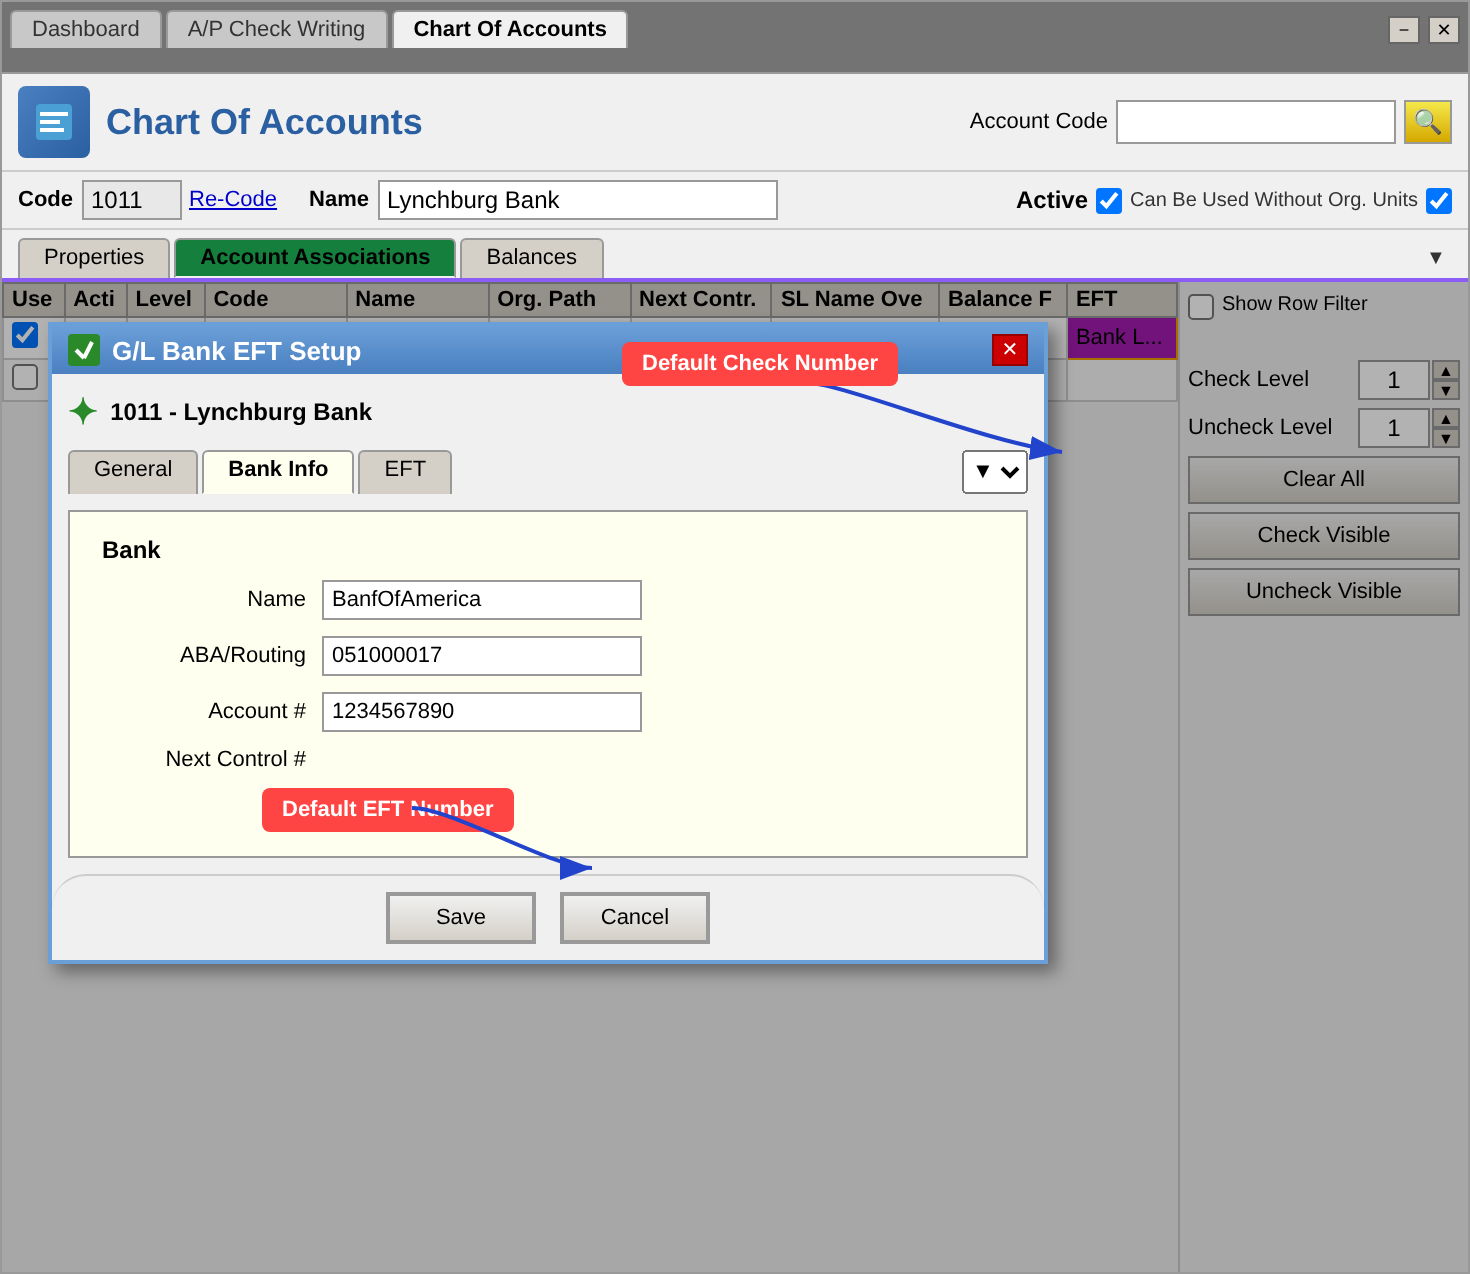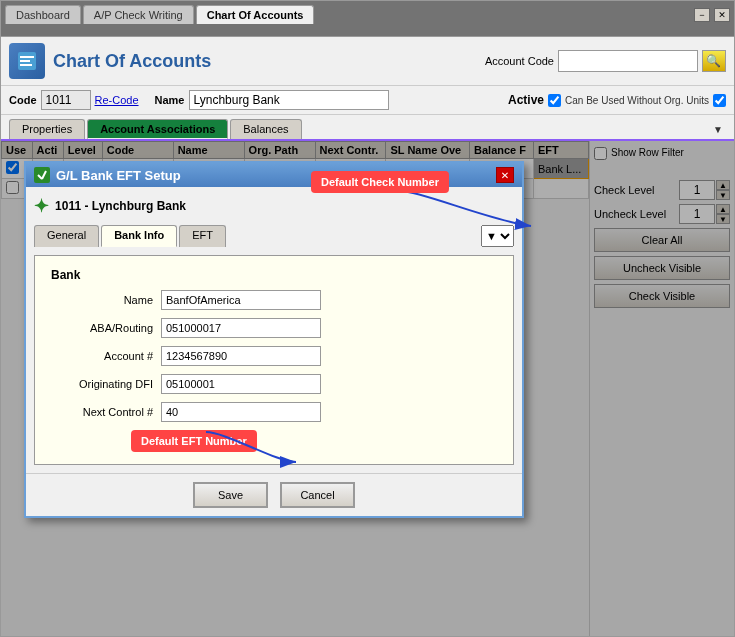--- a/index.html
+++ b/index.html
@@ -77,21 +77,21 @@
     .dialog-close-btn { width: 18px; height: 16px; background: #cc0000; border: 1px solid #990000; color: white; font-size: 10px; cursor: pointer; display: flex; align-items: center; justify-content: center; }
     .dialog-body { padding: 8px; }
     .dialog-tab-bar { display: flex; gap: 2px; margin-bottom: 8px; }
     .dialog-tab { padding: 3px 12px; border: 1px solid #999; border-bottom: none; cursor: pointer; font-size: 11px; border-radius: 3px 3px 0 0; background: #d4d0c8; }
     .dialog-tab.active { background: #fffff0; font-weight: bold; border-bottom: 1px solid #fffff0; }
     .dialog-tab-content { background: #fffff0; border: 1px solid #999; padding: 12px 16px; }
     .dialog-section-label { font-weight: bold; margin-bottom: 8px; }
     .form-row { display: flex; align-items: center; margin-bottom: 8px; }
     .form-label { width: 110px; text-align: right; padding-right: 8px; font-size: 11px; }
     .form-input { width: 160px; height: 20px; border: 1px solid #999; padding: 2px 4px; background: white; font-size: 11px; }
-    .dialog-footer { padding: 8px; display: flex; justify-content: center; gap: 12px; border-top: 1px solid #ccc; }
+    .dialog-footer { padding: 8px; display: flex; justify-content: center; gap: 12px; border-top: 1px solid #ccc; border-radius: 17px; }
     .dialog-btn { width: 75px; height: 26px; background: linear-gradient(to bottom, #f0f0f0, #d4d0c8); border: 2px solid #999; cursor: pointer; font-size: 11px; }
 
     
     .arrow-svg { position: absolute; z-index: 19; pointer-events: none; }
     .dropdown-arrow { margin-left: auto; color: #333; font-size: 10px; }
   </style>
 </head>
 <body>
 
 <div class="window">
@@ -172,21 +172,21 @@
             <tr>
               <td><input type="checkbox" checked="" class="table-checkbox" style=""></td>
               <td><input type="checkbox" checked="" class="table-checkbox" style=""></td>
               <td>0</td>
               <td>No Org. U...</td>
               <td>No Org. U...</td>
               <td>No Org. U...</td>
               <td>22</td>
               <td></td>
               <td>$0.00</td>
-              <td style="background:#a3a3a3;border:1px solid #f0a000;">Bank L...</td>
+              <td style="background:#a21caf;border:1px solid #f0a000;">Bank L...</td>
             </tr>
             <tr>
               <td><input type="checkbox" class="table-checkbox" style=""></td>
               <td><input type="checkbox" class="table-checkbox" style=""></td>
               <td>1</td>
               <td>BO</td>
               <td>Boston</td>
               <td>BO</td>
               <td></td>
               <td></td>
@@ -216,22 +216,22 @@
           <span class="level-label">Uncheck Level</span>
           <div style="display:flex;align-items:center;gap:1px">
             <input class="level-input" type="text" value="1" style="">
             <div class="level-spinner">
               <div class="spin-btn">▲</div>
               <div class="spin-btn">▼</div>
             </div>
           </div>
         </div>
         <button class="panel-btn">Clear All</button>
+        <button class="panel-btn">Check Visible</button>
         <button class="panel-btn">Uncheck Visible</button>
-        <button class="panel-btn">Check Visible</button>
       </div>
 
       <div class="dialog-overlay">
         <div class="dialog">
           <div class="dialog-title-bar">
             <div class="dialog-title-icon">
               <svg width="14" height="14" viewBox="0 0 14 14">
                   <rect x="1" y="1" width="12" height="12" rx="2" fill="#2a8a2a"></rect>
                   <line x1="3" y1="7" x2="7" y2="11" stroke="white" stroke-width="2"></line>
                   <line x1="7" y1="11" x2="11" y2="3" stroke="white" stroke-width="2"></line>
@@ -258,27 +258,22 @@
                 <input class="form-input" type="text" value="BanfOfAmerica" style="">
               </div>
               <div class="form-row">
                 <span class="form-label">ABA/Routing</span>
                 <input class="form-input" type="text" value="051000017" style="">
               </div>
               <div class="form-row">
                 <span class="form-label">Account #</span>
                 <input class="form-input" type="text" value="1234567890" style="">
               </div>
-              <div class="form-row">
-                <span class="form-label">Originating DFI</span>
-                <input class="form-input" type="text" value="05100001" style="">
-              </div>
               <div class="form-row" style="position:relative;">
                 <span class="form-label">Next Control #</span>
-                <input class="form-input" type="text" value="40" style="">
 
                 <svg class="arrow-svg" style="position:absolute;left:145px;top:20px;width:120px;height:50px;" viewBox="0 0 120 50">
                   <defs>
                       <marker id="arrowhead2" markerWidth="8" markerHeight="6" refX="8" refY="3" orient="auto">
                         <polygon points="0 0, 8 3, 0 6" fill="#2244cc"></polygon>
                       </marker>
                     </defs>
                   <path d="M 10 10 C 30 10, 80 40, 100 40" fill="none" stroke="#2244cc" stroke-width="2" marker-end="url(#arrowhead2)"></path>
                 </svg>
               </div>

